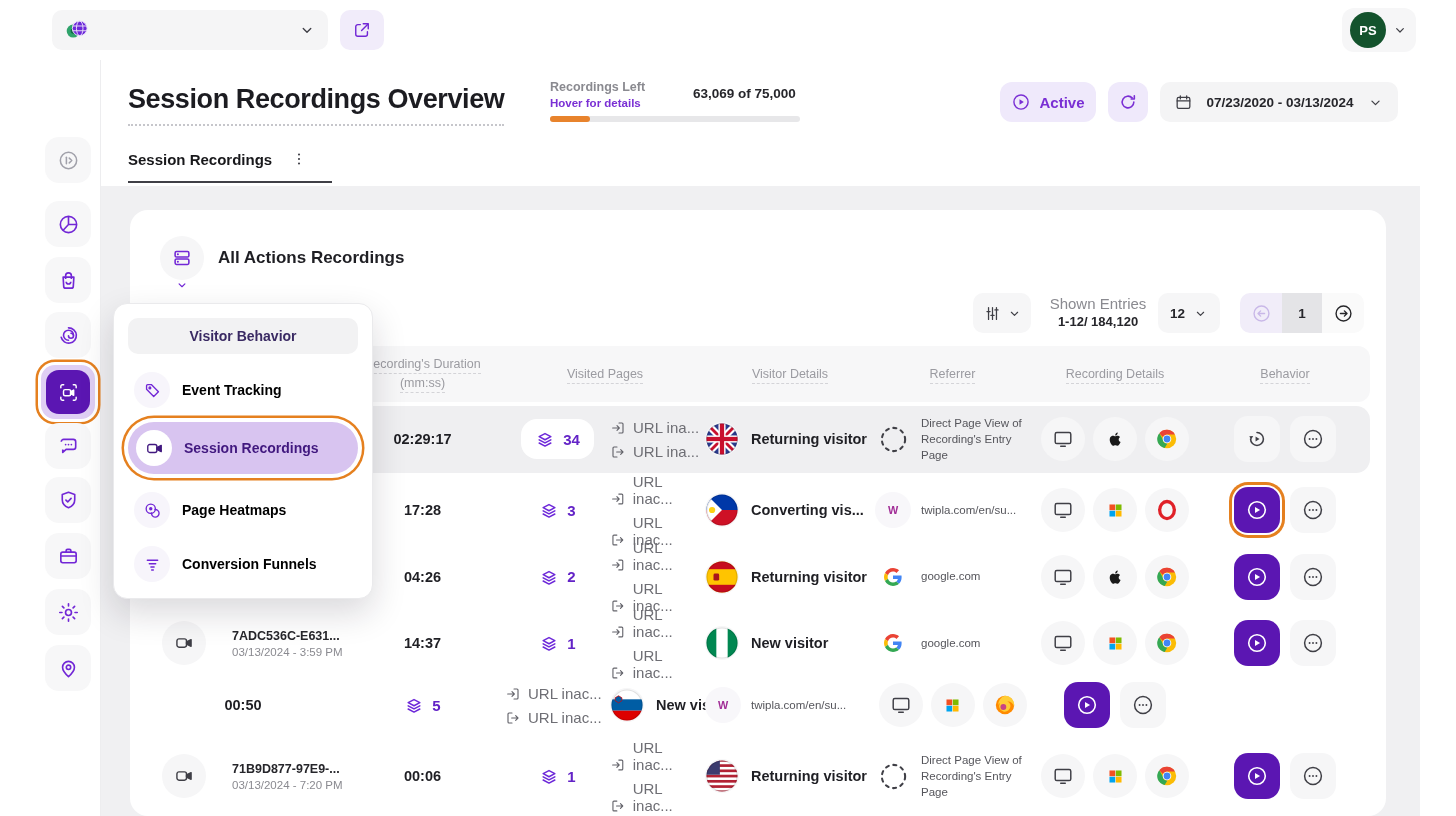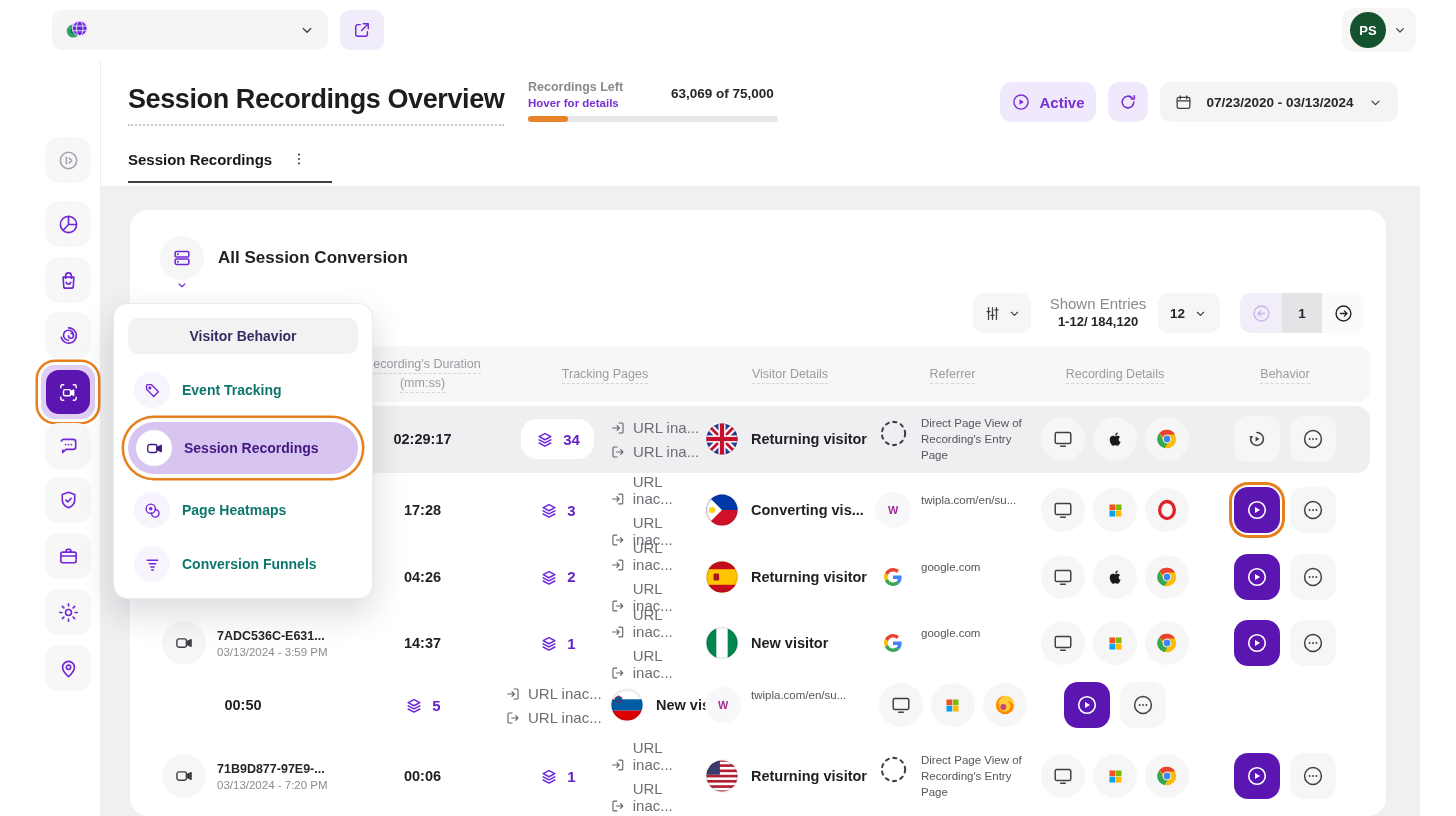--- a/index.html
+++ b/index.html
@@ -24,21 +24,21 @@
   .side-chip{position:absolute;left:45px;width:46px;height:46px;border-radius:14px;background:#F7F7F8;
       display:flex;align-items:center;justify-content:center;cursor:pointer}
   .side-active-halo{position:absolute;left:41px;top:305px;width:54px;height:54px;border-radius:14px;background:#DFCFF4;
       box-shadow:0 0 0 3px #fff,0 0 0 5.5px #E5801F;display:flex;align-items:center;justify-content:center;cursor:pointer}
   .side-active-btn{width:44px;height:44px;border-radius:13px;background:#5B16B2;display:flex;align-items:center;justify-content:center}
 
   
   .content-gray{position:absolute;left:100px;top:186px;width:1320px;height:630px;background:#F0F0F2;z-index:1}
   .page-title{position:absolute;left:128px;top:84px;font-size:27px;font-weight:700;letter-spacing:-.4px;
       padding-bottom:9px;border-bottom:2px dotted #C6C6CB;z-index:5}
-  .recleft{position:absolute;left:528px;top:80px;width:250px;z-index:5}
+  .recleft{position:absolute;left:550px;top:80px;width:250px;z-index:5}
   .recleft .lbl{font-size:12.5px;font-weight:700;color:#8A8A90}
   .recleft .hint{font-size:11.5px;font-weight:700;color:#7A2FD4;margin-top:3px;cursor:pointer}
   .recleft .usage{position:absolute;left:143px;top:6px;font-size:13.5px;font-weight:700;color:#26262B;white-space:nowrap}
   .recleft .bar{position:absolute;left:0;top:36px;width:250px;height:6px;border-radius:3px;background:#E7E7E9}
   .recleft .fill{height:6px;border-radius:3px;background:#E8832C}
   .active-btn{position:absolute;left:1000px;top:82px;width:96px;height:40px;background:#EFE9FB;border-radius:12px;
       display:flex;align-items:center;justify-content:center;gap:8px;color:#7A2FD4;font-size:15px;font-weight:700;cursor:pointer;z-index:5}
   .refresh-btn{position:absolute;left:1108px;top:82px;width:40px;height:40px;background:#EFE9FB;border-radius:12px;
       display:flex;align-items:center;justify-content:center;cursor:pointer;z-index:5}
   .date-btn{position:absolute;left:1160px;top:82px;width:238px;height:40px;background:#F4F4F5;border-radius:10px;
@@ -74,54 +74,54 @@
 
   
   .table{position:absolute;left:146px;top:346px;width:1224px;z-index:3}
   .thead{display:grid;grid-template-columns:194px 165px 200px 170px 155px 170px 170px;height:56px;
       background:#F7F7F8;border-radius:12px;align-items:center}
   .thead .hc{text-align:center;color:#9B9BA1;font-size:12.5px;line-height:1.5}
   .thead .hc span{border-bottom:1px dashed #D4D4D8;padding-bottom:2px}
   .rows{position:relative}
   .trow{display:grid;grid-template-columns:194px 165px 105px 95px 170px 155px 170px 170px;align-items:center;height:66.5px}
   .trow.hl{background:#EFEFF1;border-radius:14px}
-  .cell-id{display:flex;align-items:center;gap:11px;padding-left:16px}
+  .cell-id{display:flex;align-items:center;gap:26px;padding-left:16px}
   .cell-id .chip{width:44px;height:44px;border-radius:50%;background:#F6F6F7;display:flex;align-items:center;justify-content:center;flex:none}
   .cell-id .tid{font-size:12.5px;font-weight:700;color:#26262B;white-space:nowrap}
   .cell-id .tts{font-size:11.5px;color:#8A8A90;margin-top:3px;white-space:nowrap}
   .cell-dur{text-align:center;font-size:14.5px;font-weight:700;color:#1F1F24}
   .cell-pages{display:flex;justify-content:center}
   .pages-badge{display:flex;align-items:center;gap:8px}
   .pages-badge.pill{background:#fff;border-radius:16px;padding:10px 14px}
   .pages-badge .n{font-size:15px;font-weight:700;color:#6323C7}
   .cell-urls{display:flex;flex-direction:column;gap:7px}
   .urlline{display:flex;align-items:flex-end;gap:7px;font-size:15px;color:#6E6E74;cursor:pointer}
   .cell-vis{display:flex;align-items:center;gap:12px}
   .flag{width:34px;height:34px;border-radius:50%;overflow:hidden;flex:none;background:#F6F6F7;
       display:flex;align-items:center;justify-content:center}
   .vtype{font-size:14.5px;font-weight:700;color:#1F1F24;white-space:nowrap}
-  .cell-ref{display:flex;align-items:flex-start;gap:10px}
+  .cell-ref{display:flex;align-items:center;gap:10px}
   .refchip{width:36px;height:36px;border-radius:50%;background:#F8F7FA;display:flex;align-items:center;justify-content:center;flex:none}
   .reftxt{font-size:11.5px;color:#55555B;line-height:1.4;max-width:102px}
   .reftxt.link{cursor:pointer}
   .cell-dev{display:flex;justify-content:center;gap:8px}
   .devchip{width:44px;height:44px;border-radius:50%;background:#F6F6F7;display:flex;align-items:center;justify-content:center}
   .cell-act{display:flex;justify-content:center;gap:10px}
   .playbtn{width:46px;height:46px;border-radius:14px;background:#5B16B2;display:flex;align-items:center;justify-content:center;cursor:pointer}
   .playbtn.ring{box-shadow:0 0 0 2px #fff,0 0 0 5px #E5801F}
   .actchip{width:46px;height:46px;border-radius:14px;background:#F6F6F7;display:flex;align-items:center;justify-content:center;cursor:pointer}
 
   
   .popup{position:absolute;left:113px;top:303px;width:258px;height:294px;background:#fff;border-radius:14px;
       border:1px solid #EAEAEC;box-shadow:0 14px 34px rgba(25,20,40,.16);z-index:40}
   .popup .mhead{position:absolute;left:14px;right:14px;top:14px;height:36px;background:#F2F2F3;border-radius:10px;
       display:flex;align-items:center;justify-content:center;font-size:14px;font-weight:700;color:#3A2A63}
   .mitem{position:absolute;left:14px;right:14px;height:44px;display:flex;align-items:center;gap:12px;padding-left:6px;cursor:pointer}
   .mitem .mchip{width:36px;height:36px;border-radius:50%;background:#F7F5FB;display:flex;align-items:center;justify-content:center;flex:none}
-  .mitem .mlbl{font-size:14px;font-weight:700;color:#0f766e}
+  .mitem .mlbl{font-size:14px;font-weight:700;color:#000000}
   .mitem.act{height:52px;background:#D8C4F0;border-radius:28px;padding-left:8px;
       box-shadow:0 0 0 4px #fff,0 0 0 6.5px #E5801F}
   .mitem.act .mchip{background:#fff}
   .mitem.act .mlbl{color:#41187F}
 </style>
 </head>
 <body>
 
 <div class="topbar">
   <div class="site-select">
@@ -347,21 +347,21 @@
           <path d="M7.5 8h.01M7.5 16h.01" stroke-width="2.2" stroke-linecap="round"></path>
         </g>
       </svg>
     </span>
   </div>
 <div class="card-title-chev" id="ic-chev4">
     <svg width="14" height="14" viewBox="0 0 24 24" fill="none">
       <path d="M7 10l5 5 5-5" stroke="#7227D6" stroke-width="2" stroke-linecap="round" stroke-linejoin="round"></path>
     </svg>
   </div>
-<div class="card-title">All Session Conversion</div>
+<div class="card-title">All Actions Recordings</div>
 
 <div class="filter-pill ctrl">
   <span id="ic-sliders">
       <svg width="19" height="19" viewBox="0 0 24 24" fill="none">
         <g stroke="#3F3F46" stroke-width="1.6" stroke-linecap="round">
           <path d="M7 4.5v15M12 4.5v15M17 4.5v15"></path>
           <path d="M5 9.5h4M10 14.5h4M15 7.5h4"></path>
         </g>
       </svg>
     </span>
@@ -404,21 +404,21 @@
           </g>
         </svg>
       </span>
     </div>
 </div>
 
 <div class="table">
   <div class="thead">
     <div class="hc"></div>
     <div class="hc"><span>Recording's Duration</span><br><span>(mm:ss)</span></div>
-    <div class="hc"><span>Tracking Pages</span></div>
+    <div class="hc"><span>Visited Pages</span></div>
     <div class="hc"><span>Visitor Details</span></div>
     <div class="hc"><span>Referrer</span></div>
     <div class="hc"><span>Recording Details</span></div>
     <div class="hc"><span>Behavior</span></div>
   </div>
   <div class="rows" id="rows" style="margin-top:4px">
       <div class="trow hl">
         <div class="cell-id"></div>
         <div class="cell-dur">02:29:17</div>
      <div class="cell-pages">

